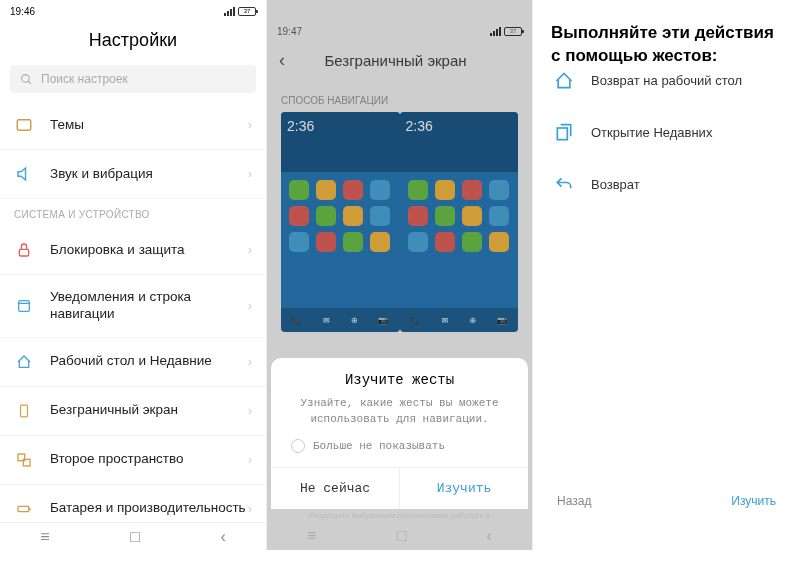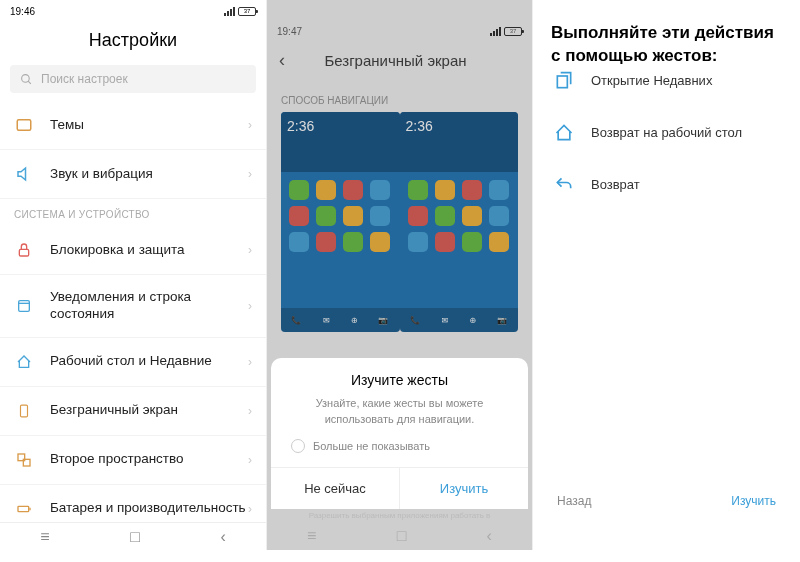--- a/index.html
+++ b/index.html
@@ -42,21 +42,21 @@
 .toggle::after { content:''; position:absolute; left:2px; top:2px; width:12px; height:12px; background:#fff; border-radius:50%; }
 .sect2 { font-size: 10px; color: #999; padding: 10px 14px 6px; }
 .previews { display: flex; padding: 0 14px; }
 .pv { flex: 1; background: #2a7bb8; border-radius: 4px; height: 220px; overflow: hidden; position: relative; }
 .pv-top { background: #1e5a8a; height: 60px; padding: 6px; color: #fff; font-size: 14px; }
 .pv-grid { padding: 8px; display: grid; grid-template-columns: repeat(4,1fr); gap: 6px; }
 .pv-grid span { width: 20px; height: 20px; border-radius: 5px; }
 .pv-bar { position: absolute; bottom: 0; left: 0; right: 0; height: 24px; background: rgba(0,0,0,0.2); display: flex; align-items: center; justify-content: space-around; }
 
 .overlay { position: absolute; inset: 0; background: rgba(0,0,0,0.15); display: flex; flex-direction: column; justify-content: flex-end; }
-.sheet { background: #fff; border-radius: 10px 10px 0 0; margin: 0 4px; overflow: hidden; }
+.sheet { background: #fff; border-radius: 10px 10px 0 0; margin: 0 4px; overflow: hidden; font-family: Liberation Mono, monospace; }
 .sheet-title { text-align: center; font-size: 14px; font-weight: 500; padding: 14px 0 8px; }
 .sheet-sub { text-align: center; font-size: 11px; color: #888; padding: 0 20px 12px; line-height: 1.4; }
 .sheet-cb { display: flex; align-items: center; padding: 0 20px 14px; font-size: 11px; color: #888; }
 .cb { width: 14px; height: 14px; border: 1px solid #ccc; border-radius: 50%; margin-right: 8px; }
 .sheet-btns { display: flex; border-top: 1px solid #eee; }
 .sheet-btns div { flex: 1; text-align: center; padding: 13px 0; font-size: 13px; }
 .sheet-btns div:first-child { border-right: 1px solid #eee; color: #333; }
 .sheet-btns div:last-child { color: #3b9ed8; }
 .p2-foot { font-size: 8px; color: #bbb; text-align: center; padding: 2px 0; }
 
@@ -122,21 +122,21 @@
       <span class="lbl">Блокировка и защита</span>
       <span class="chev">›</span>
     </div>
     <div class="row">
       <span class="ico">
           <svg width="16" height="16" viewBox="0 0 24 24" fill="none" stroke="#4aa6d9" stroke-width="2">
             <rect x="4" y="4" width="16" height="16" rx="2"></rect>
             <line x1="4" y1="8" x2="20" y2="8"></line>
           </svg>
         </span>
-      <span class="lbl">Уведомления и строка состояния</span>
+      <span class="lbl">Уведомления и строка навигации</span>
       <span class="chev">›</span>
     </div>
     <div class="row">
       <span class="ico">
           <svg width="16" height="16" viewBox="0 0 24 24" fill="none" stroke="#4aa6d9" stroke-width="2">
             <path d="M3 12l9-9 9 9"></path>
             <path d="M5 10v10h14V10"></path>
           </svg>
         </span>
       <span class="lbl">Рабочий стол и Недавние</span>
@@ -274,34 +274,34 @@
     </div>
   </div>
 </div>
 
 <div class="phone p3">
   <div class="p3-body">
     <div class="p3-title">Выполняйте эти действия с помощью жестов:</div>
     <div class="gesture">
       <span class="gi">
           <svg width="20" height="20" viewBox="0 0 24 24" fill="none" stroke="#3b9ed8" stroke-width="2">
-            <rect x="4" y="6" width="12" height="14"></rect>
-            <path d="M8 2h12v14"></path>
-          </svg>
-        </span>
-      <span>Открытие Недавних</span>
+            <path d="M3 12l9-9 9 9"></path>
+            <path d="M5 10v10h14V10"></path>
+          </svg>
+        </span>
+      <span>Возврат на рабочий стол</span>
     </div>
     <div class="gesture">
       <span class="gi">
           <svg width="20" height="20" viewBox="0 0 24 24" fill="none" stroke="#3b9ed8" stroke-width="2">
-            <path d="M3 12l9-9 9 9"></path>
-            <path d="M5 10v10h14V10"></path>
-          </svg>
-        </span>
-      <span>Возврат на рабочий стол</span>
+            <rect x="4" y="6" width="12" height="14"></rect>
+            <path d="M8 2h12v14"></path>
+          </svg>
+        </span>
+      <span>Открытие Недавних</span>
     </div>
     <div class="gesture">
       <span class="gi">
           <svg width="20" height="20" viewBox="0 0 24 24" fill="none" stroke="#3b9ed8" stroke-width="2">
             <path d="M9 14l-5-5 5-5"></path>
             <path d="M4 9h11a5 5 0 015 5v2"></path>
           </svg>
         </span>
       <span>Возврат</span>
     </div>

